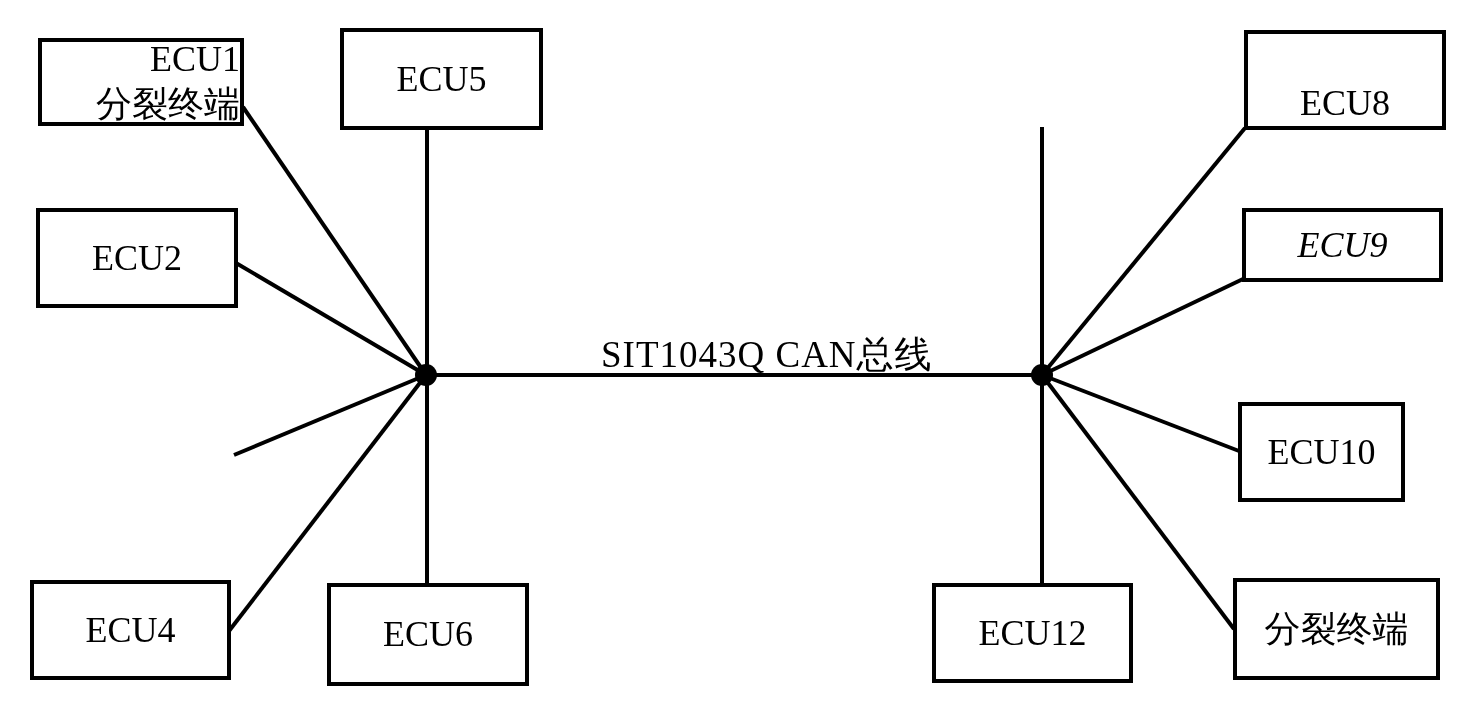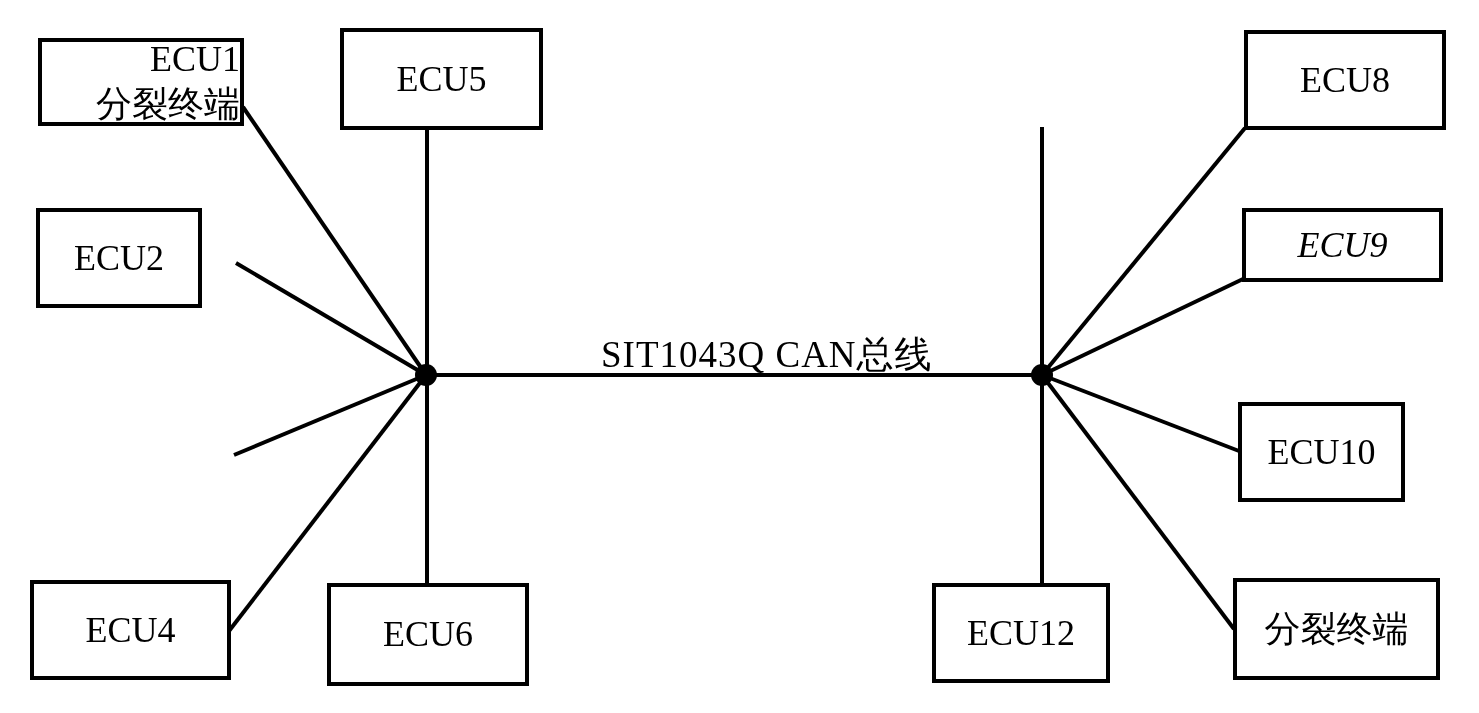--- a/index.html
+++ b/index.html
@@ -78,43 +78,43 @@
 
     <circle cx="426" cy="375" r="11"></circle>
     <circle cx="1042" cy="375" r="11"></circle>
   </svg>
 
   <div class="node" style="left:38px; top:38px; width:206px; height:88px;align-items:flex-end;">
     <span>ECU1</span>
     <span>分裂终端</span>
   </div>
 
-  <div class="node" style="left:36px; top:208px; width:166px; height:100px;">
+  <div class="node" style="left:36px; top:208px; width:202px; height:100px;">
     <span>ECU2</span>
   </div>
 
 
   <div class="node" style="left:30px; top:580px; width:201px; height:100px;text-align:center;">
     <span>ECU4</span>
   </div>
 
   <div class="node" style="left:340px; top:28px; width:203px; height:102px;">
     <span>ECU5</span>
   </div>
 
   <div class="node" style="left:327px; top:583px; width:202px; height:103px;align-items:center;">
     <span>ECU6</span>
   </div>
 
 
-  <div class="node" style="left:932px; top:583px; width:178px; height:100px;text-align:center;">
+  <div class="node" style="left:932px; top:583px; width:201px; height:100px;text-align:center;">
     <span>ECU12</span>
   </div>
 
-  <div class="node" style="left:1244px; top:30px; width:202px; height:100px;">
+  <div class="node" style="left:1244px; top:30px; width:202px; height:100px;justify-content:flex-end;">
     <span>ECU8</span>
   </div>
 
   <div class="node" style="left:1242px; top:208px; width:201px; height:74px;font-style:italic;">
     <span>ECU9</span>
   </div>
 
   <div class="node" style="left:1238px; top:402px; width:167px; height:100px;">
     <span>ECU10</span>
   </div>

